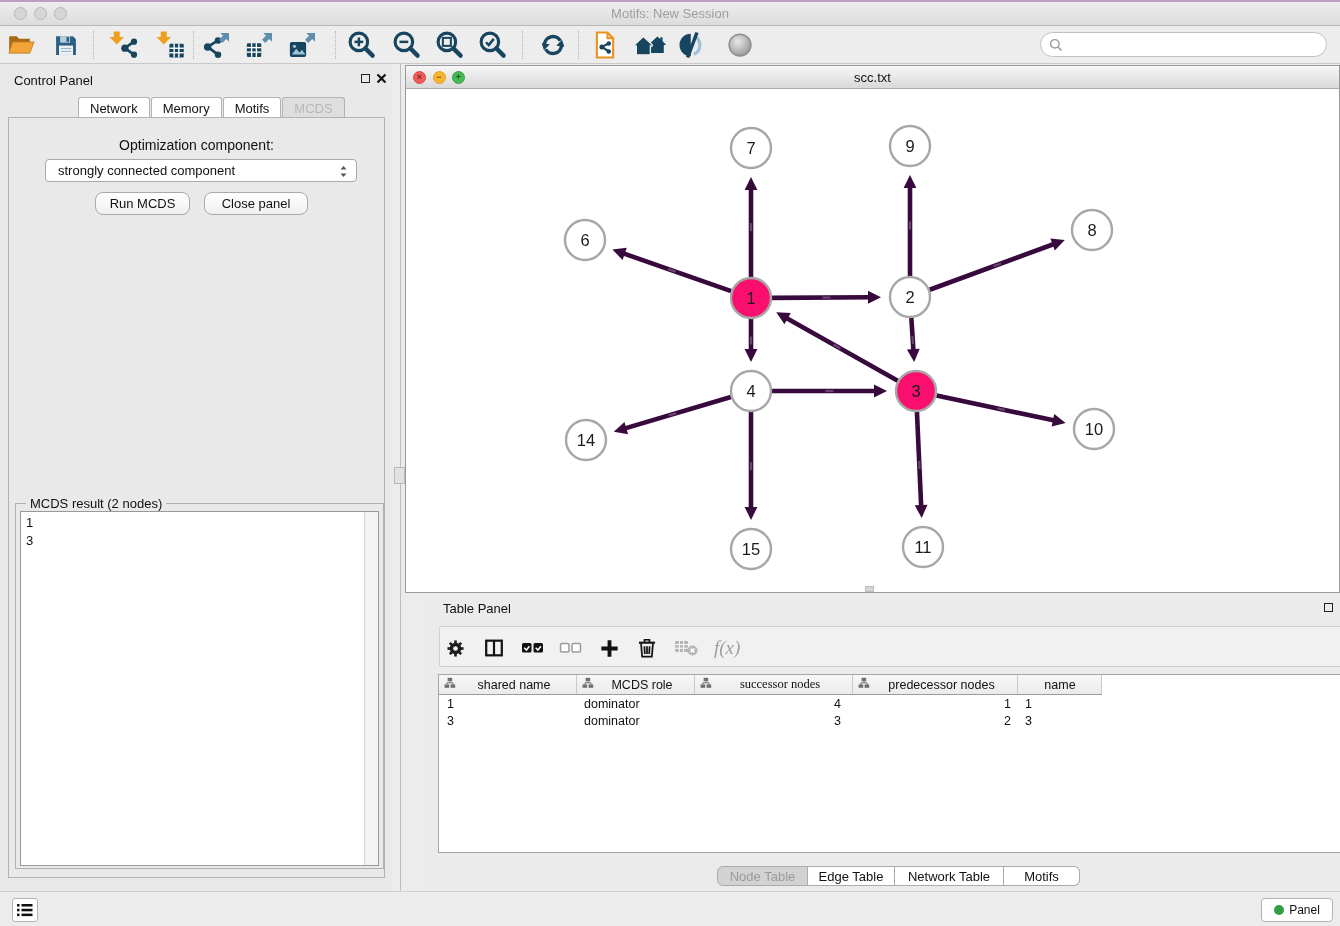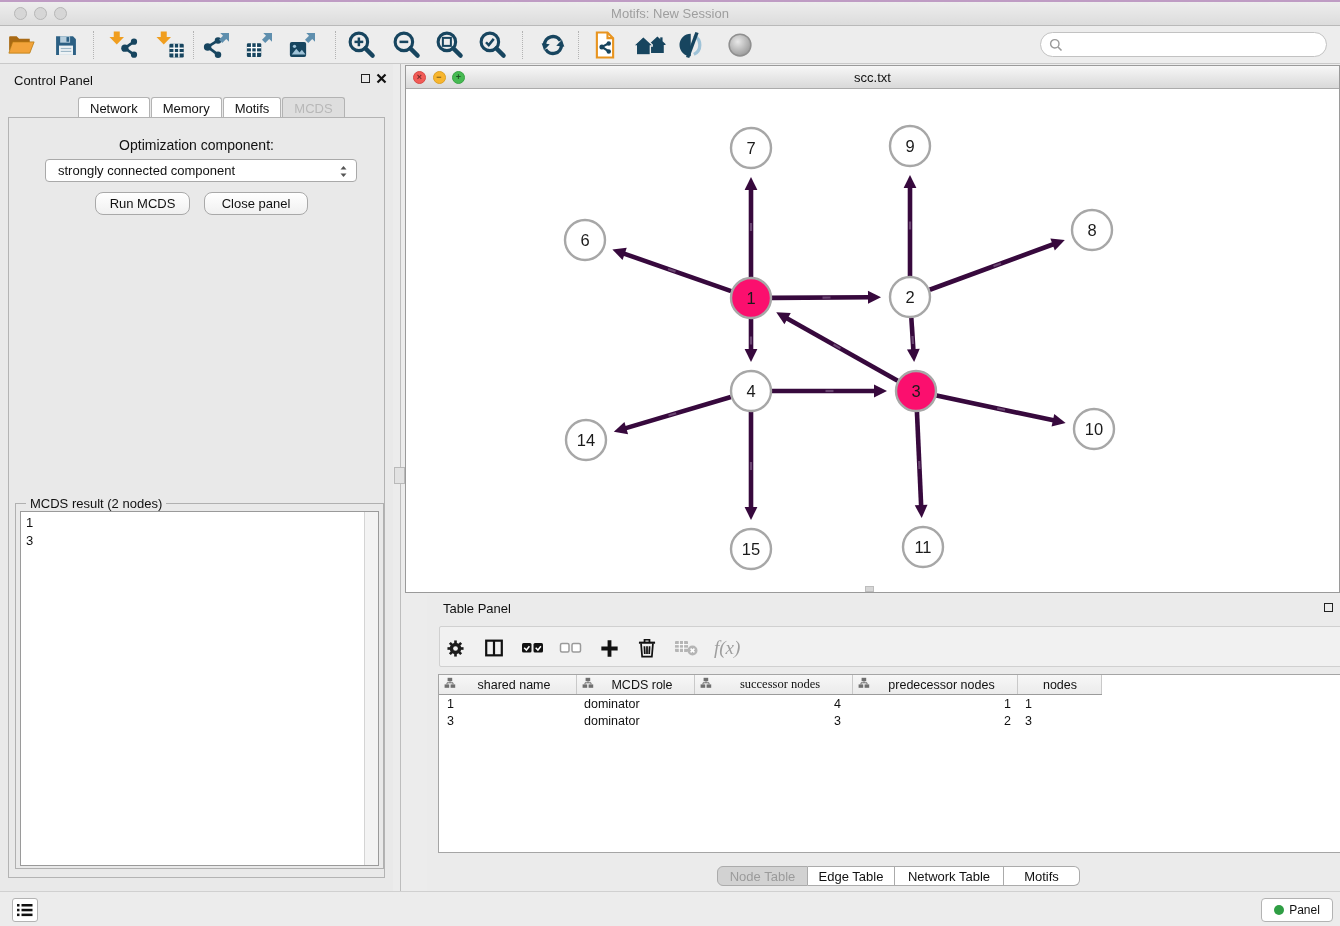--- a/index.html
+++ b/index.html
@@ -534,21 +534,21 @@
                 <rect x="0.6" y="7.4" width="4.6" height="3.4"></rect>
                 <rect x="6.6" y="7.4" width="4.6" height="3.4"></rect>
               </g>
               <g stroke="#6f6f6f" stroke-width="1" fill="none">
                 <path d="M6 4.2v1.6M3 7.4V5.8h6v1.6"></path>
               </g>
             </svg></span>
           <span class="lbl">predecessor nodes</span>
         </div>
         <div class="hcell" style="width: 84px;">
-          <span class="lbl">nodes</span>
+          <span class="lbl">name</span>
         </div>
       </div>
     <div id="tp-rows">
         <div class="trow" style="top: 20px;">
           <div class="tcell" style="width: 138px; padding-left: 8px;">1</div>
           <div class="tcell" style="width: 118px; padding-left: 7px;">dominator</div>
           <div class="tcell" style="width: 158px; justify-content: flex-end; padding-right: 12px;">4</div>
           <div class="tcell" style="width: 165px; justify-content: flex-end; padding-right: 7px;">1</div>
           <div class="tcell" style="width: 84px; padding-left: 7px;">1</div>
         </div>

